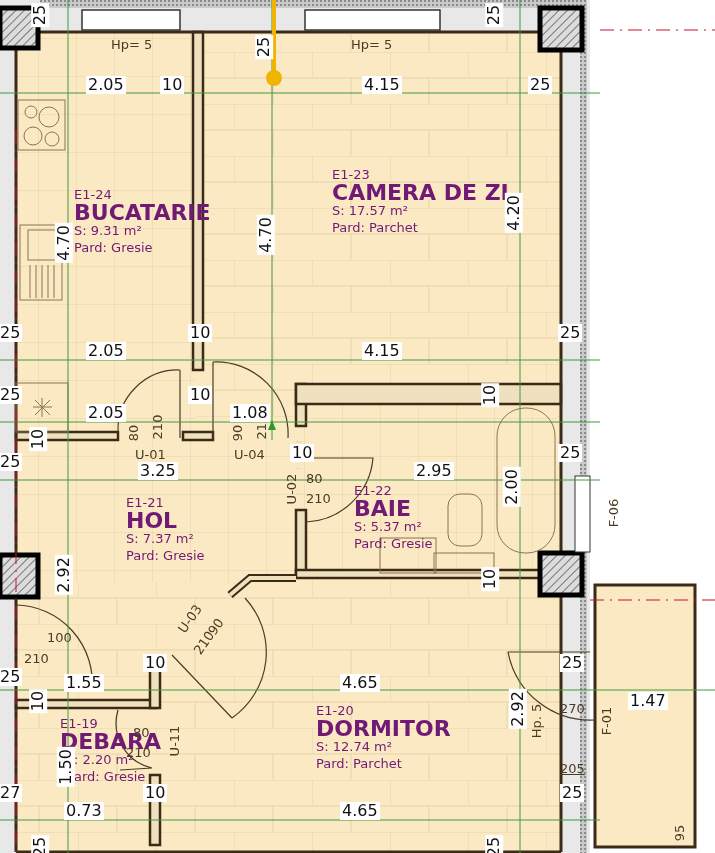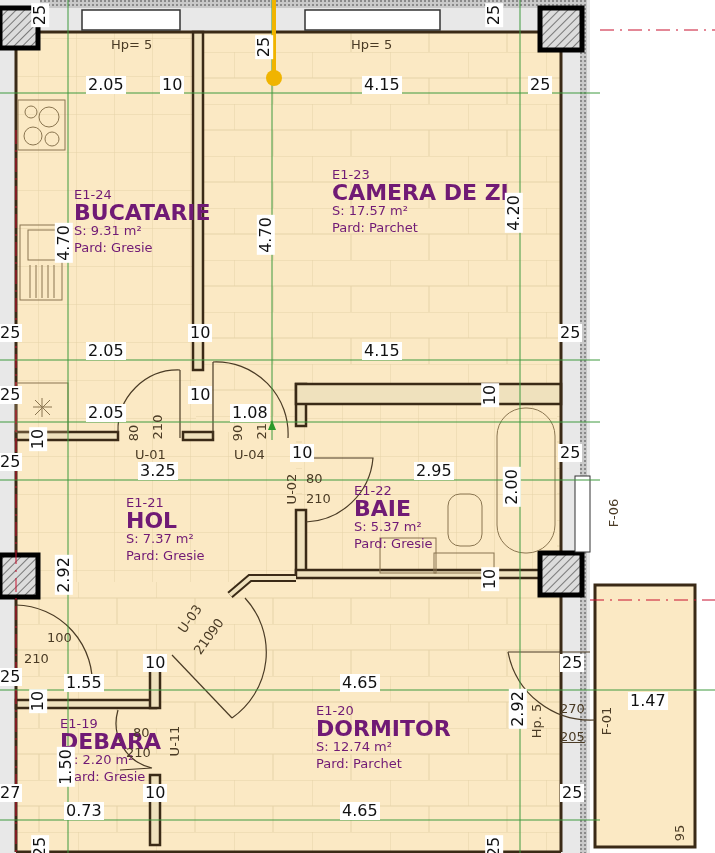--- a/index.html
+++ b/index.html
@@ -191,21 +191,21 @@
 <div class="small" style="left:306px;top:492px;">210</div>
 <div class="small r45" style="left:175px;top:612px;">U-03</div>
 <div class="small r45" style="left:208px;top:620px;">90</div>
 <div class="small r45" style="left:192px;top:636px;">210</div>
 <div class="small" style="left:133px;top:726px;">80</div>
 <div class="small" style="left:126px;top:746px;">210</div>
 <div class="small v" style="left:160px;top:734px;">U-11</div>
 <div class="small" style="left:24px;top:631px;margin-left:23px;">100</div>
 <div class="small" style="left:24px;top:652px;">210</div>
 <div class="small" style="left:560px;top:702px;">270</div>
-<div class="small" style="left:560px;top:730px;text-decoration:underline;">205</div>
+<div class="small" style="left:560px;top:762px;text-decoration:underline;">205</div>
 
 <div class="dim v" style="left:28px;top:6px;">25</div>
 <div class="dim v" style="left:252px;top:38px;">25</div>
 <div class="dim v" style="left:482px;top:6px;">25</div>
 <div class="dim" style="left:86px;top:76px;">2.05</div>
 <div class="dim" style="left:160px;top:76px;">10</div>
 <div class="dim" style="left:362px;top:76px;">4.15</div>
 <div class="dim" style="left:528px;top:76px;">25</div>
 <div class="dim v" style="left:44px;top:234px;">4.70</div>
 <div class="dim v" style="left:246px;top:226px;">4.70</div>

